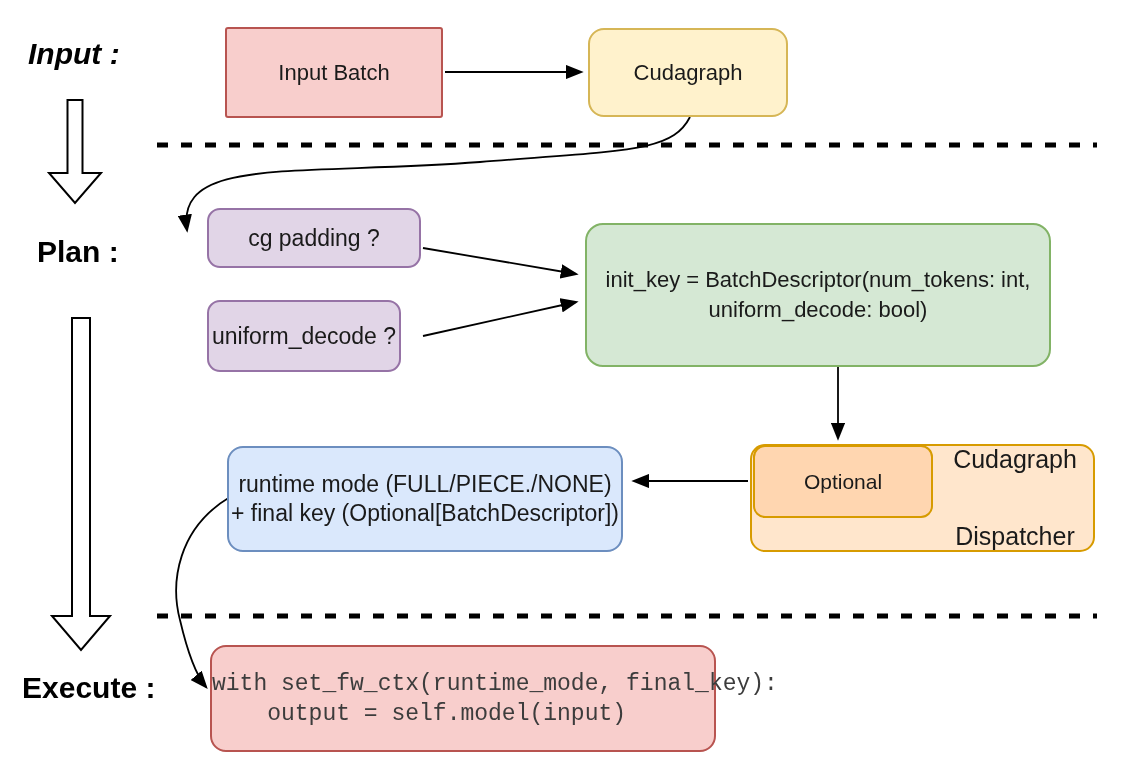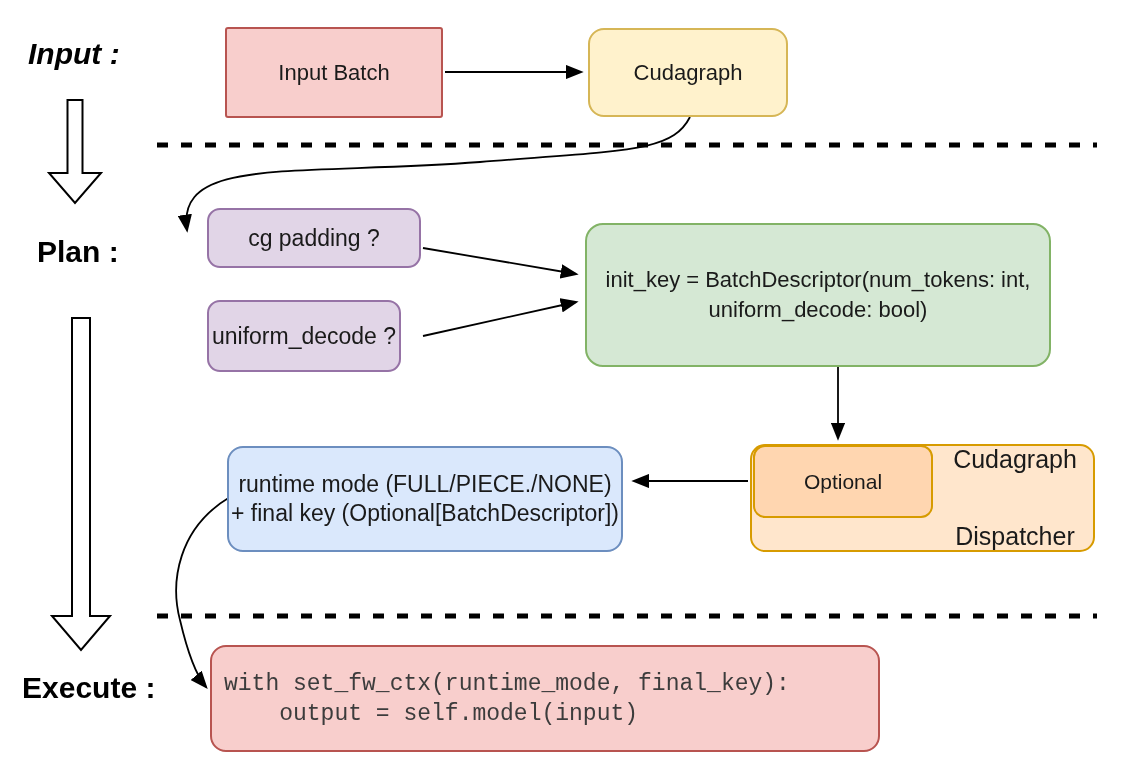--- a/index.html
+++ b/index.html
@@ -63,25 +63,25 @@
     left:753px;top:445px;width:180px;height:73px;
     background:var(--orange-inner-fill);border:2px solid var(--orange-stroke);
     border-radius:12px;font-size:21px;z-index:3;
   }
   .node-runtime-mode{
     left:227px;top:446px;width:396px;height:106px;
     background:var(--blue-fill);border:2px solid var(--blue-stroke);
     border-radius:16px;font-size:23px;line-height:29px;
   }
   .node-execute-code{
-    left:210px;top:645px;width:670px;height:107px;
+    left:210px;top:645px;width:506px;height:107px;
     background:var(--red-fill);border:2px solid var(--red-stroke);
     border-radius:16px;
     font-family:"Liberation Mono", monospace;font-size:23px;line-height:30px;
-    color:#3c3c3c;align-items:flex-start;padding-left:12px;
+    color:#3c3c3c;align-items:flex-start;padding-left:0;
   }
 </style>
 </head>
 <body>
 
 <div id="canvas">
 
   <svg id="edges" width="1142" height="770" viewBox="0 0 1142 770">
     <defs>
       <marker id="ah" markerWidth="10" markerHeight="8" refX="8.5" refY="4" orient="auto" markerUnits="strokeWidth">

